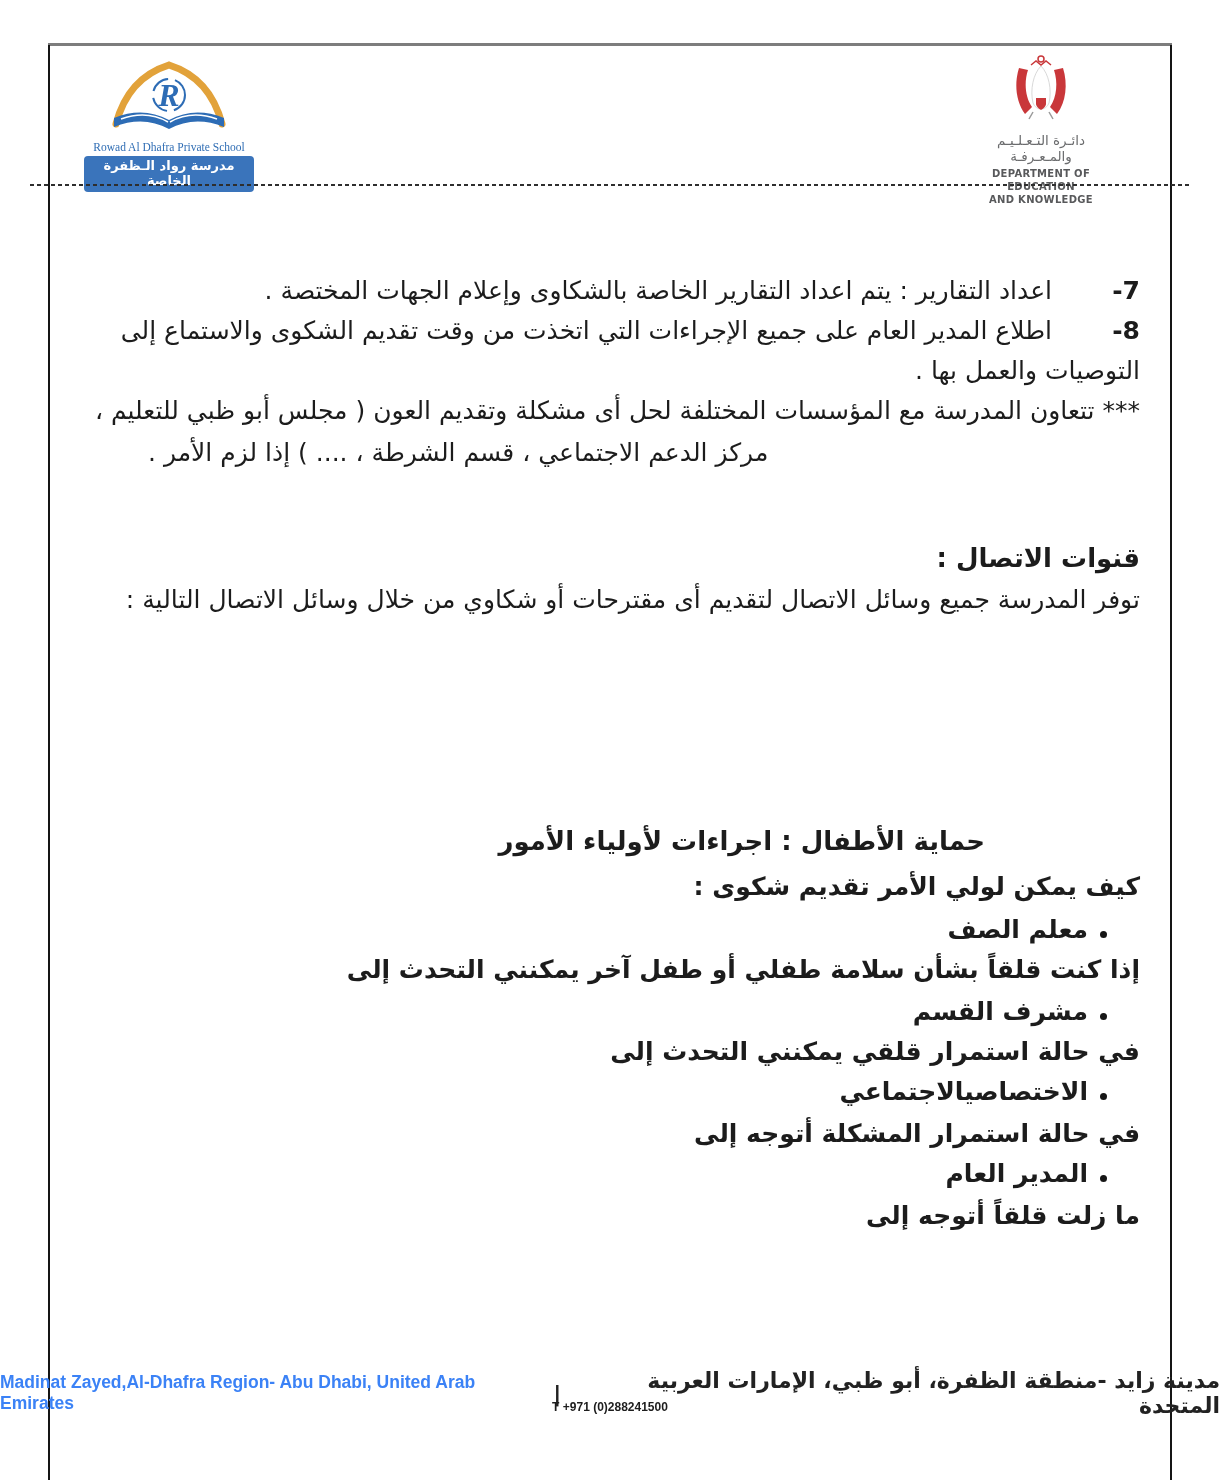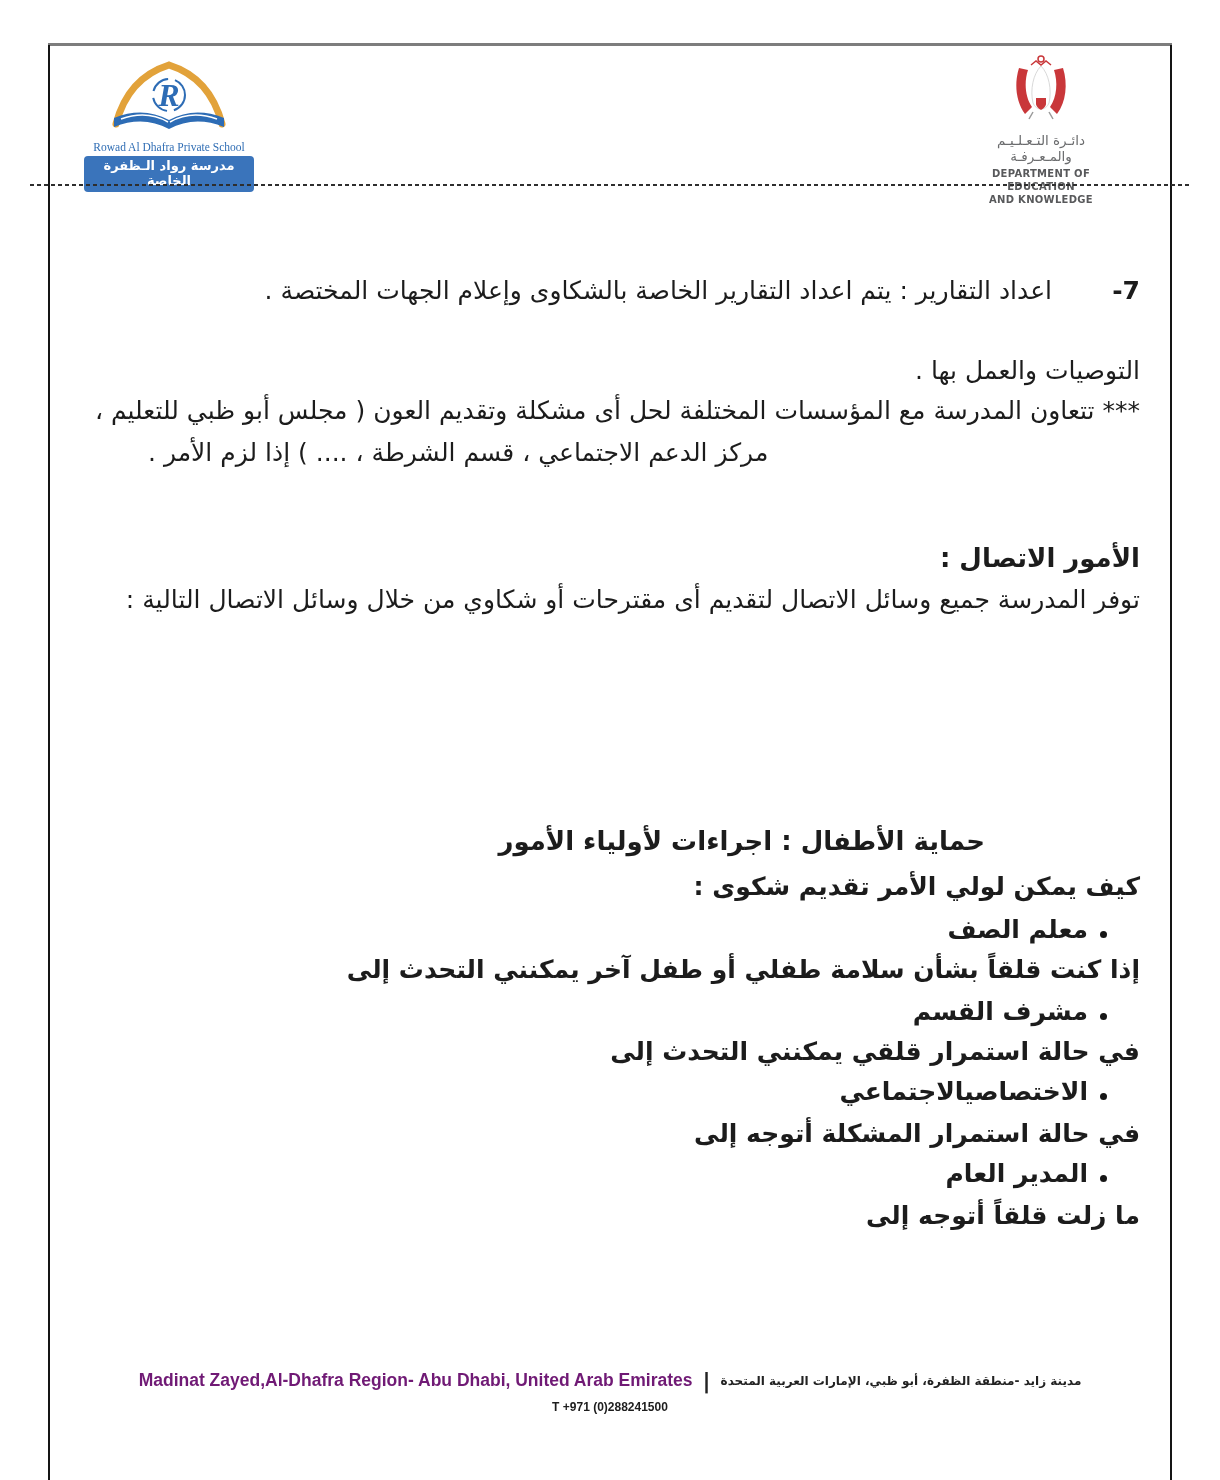--- a/index.html
+++ b/index.html
@@ -31,23 +31,23 @@
   
   .bline{position:absolute;direction:rtl;text-align:right;white-space:nowrap;
     font-size:25px;color:#1c1c1c;}
   .num{display:inline-block;width:80px;direction:ltr;text-align:right;font-weight:bold;}
   .bold{font-weight:bold;}
   .step{display:flex;flex-direction:row;align-items:center;gap:12px;}
   .dot{width:7px;height:7px;border-radius:50%;background:#161616;flex:0 0 auto;margin-top:10px;}
   
   .footer-line1{position:absolute;left:0;top:1368px;width:1220px;display:flex;
     justify-content:center;align-items:center;gap:10px;}
-  .footer-line1 .en{font-family:"Liberation Sans",sans-serif;font-weight:bold;font-size:17.5px;color:#701a75;}
+  .footer-line1 .en{font-family:"Liberation Sans",sans-serif;font-weight:bold;font-size:17.5px;color:#3b82f6;}
   .footer-line1 .sep{font-weight:bold;font-size:22px;color:#222;}
-  .footer-line1 .ar{font-size:12px;font-weight:bold;direction:rtl;color:#222;}
+  .footer-line1 .ar{font-size:22px;font-weight:bold;direction:rtl;color:#222;}
   .footer-line2{position:absolute;left:0;top:1400px;width:1220px;text-align:center;
     font-family:"Liberation Sans",sans-serif;font-weight:bold;font-size:12px;color:#1d1d1d;}
 </style>
 </head>
 <body>
 
 <div class="page">
 
   <div class="frame-top"></div>
   <div class="frame-left"></div>
@@ -87,26 +87,30 @@
       <div>AND KNOWLEDGE</div>
     </div>
   </div>
 
   <div class="dotted-sep"></div>
 
   <div class="bline" style="top:276px;right:80px;">
     <span class="num">-7</span>
     <span>اعداد التقارير : يتم اعداد التقارير الخاصة بالشكاوى وإعلام الجهات المختصة .</span>
   </div>
+  <div class="bline" style="top:316px;right:80px;">
+    <span class="num">-8</span>
+    <span>اطلاع المدير العام على جميع الإجراءات التي اتخذت من وقت تقديم الشكوى والاستماع إلى</span>
+  </div>
   <div class="bline" style="top:356px;right:80px;">التوصيات والعمل بها .</div>
 
   <div class="bline" style="top:396px;right:80px;">*** تتعاون المدرسة مع المؤسسات المختلفة لحل أى مشكلة وتقديم العون ( مجلس أبو ظبي للتعليم ،</div>
   <div class="bline" style="top:438px;left:148px;right:auto;">مركز الدعم الاجتماعي ، قسم الشرطة ، .... )   إذا لزم الأمر .</div>
 
-  <div class="bline bold" style="top:543px;right:80px;font-size:26px;">الأمور الاتصال :</div>
+  <div class="bline bold" style="top:543px;right:80px;font-size:26px;">قنوات الاتصال :</div>
   <div class="bline bold" style="top:826px;right:235px;font-size:26px;">حماية الأطفال : اجراءات لأولياء الأمور</div>
 
   <div class="bline" style="top:585px;right:80px;">توفر المدرسة جميع وسائل الاتصال لتقديم أى مقترحات أو شكاوي من خلال وسائل الاتصال التالية :</div>
   <div class="bline bold" style="top:872px;right:80px;">كيف يمكن لولي الأمر تقديم شكوى :</div>
 
   <div class="bline bold step" style="top:915px;right:113px;">
     <span class="dot"></span>
     <span>معلم الصف</span>
   </div>
   <div class="bline bold" style="top:955px;right:80px;">إذا كنت قلقاً بشأن سلامة طفلي أو طفل آخر يمكنني التحدث إلى</div>

